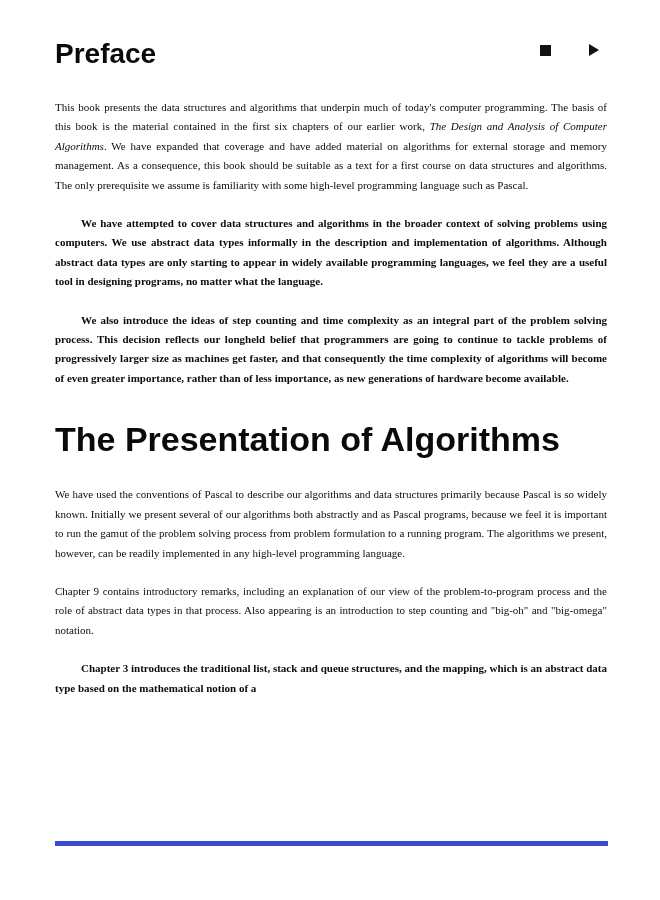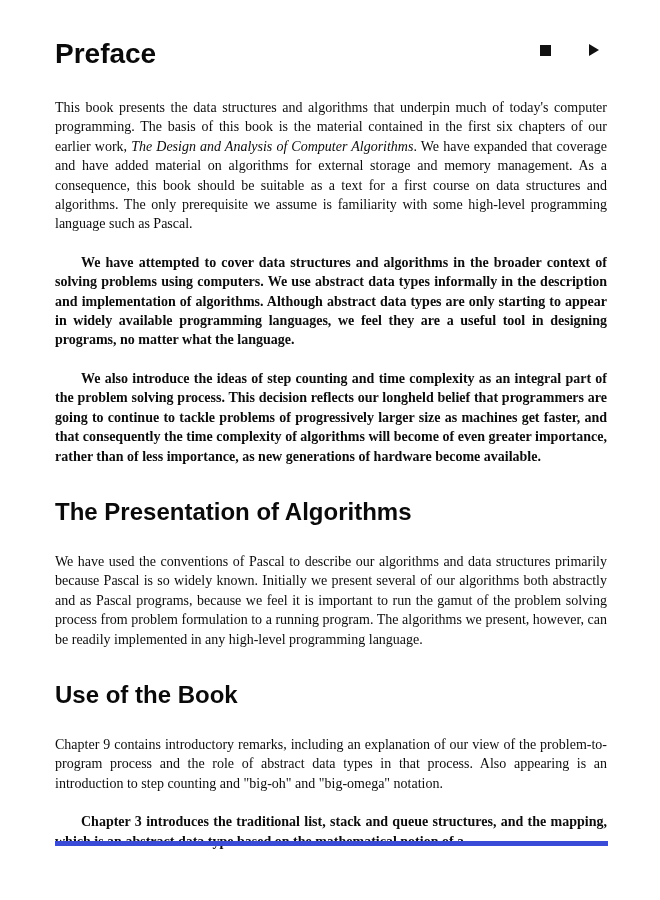--- a/index.html
+++ b/index.html
@@ -45,34 +45,34 @@
   }
   .tri-icon {
     width: 0;
     height: 0;
     border-left: 10px solid #111;
     border-top: 6px solid transparent;
     border-bottom: 6px solid transparent;
     cursor: pointer;
   }
   .body-text p {
-    font-size: 14px;
+    font-size: 11px;
     line-height: 19.4px;
     text-align: justify;
     margin-bottom: 19px;
     color: #0c0c0c;
   }
   .body-text p.indent {
     text-indent: 26px;
     font-weight: bold;
   }
   h2 {
     font-family: "Liberation Sans", sans-serif;
     font-weight: bold;
-    font-size: 24px;
+    font-size: 34px;
     color: #0a0a0a;
     margin-top: 32px;
     margin-bottom: 26px;
   }
   em { font-style: italic; }
   .bottom-bar {
     position: absolute;
     left: 55px;
     right: 52px;
     bottom: 2px;
@@ -97,21 +97,20 @@
     <p><span>This book presents the data structures and algorithms that underpin much of today's computer programming. The basis of this book is the material contained in the first six chapters of our earlier work, </span><em>The Design and Analysis of Computer Algorithms</em><span>. We have expanded that coverage and have added material on algorithms for external storage and memory management. As a consequence, this book should be suitable as a text for a first course on data structures and algorithms. The only prerequisite we assume is familiarity with some high-level programming language such as Pascal.</span></p>
 
     <p class="indent">We have attempted to cover data structures and algorithms in the broader context of solving problems using computers. We use abstract data types informally in the description and implementation of algorithms. Although abstract data types are only starting to appear in widely available programming languages, we feel they are a useful tool in designing programs, no matter what the language.</p>
 
     <p class="indent">We also introduce the ideas of step counting and time complexity as an integral part of the problem solving process. This decision reflects our longheld belief that programmers are going to continue to tackle problems of progressively larger size as machines get faster, and that consequently the time complexity of algorithms will become of even greater importance, rather than of less importance, as new generations of hardware become available.</p>
 
     <h2>The Presentation of Algorithms</h2>
 
     <p>We have used the conventions of Pascal to describe our algorithms and data structures primarily because Pascal is so widely known. Initially we present several of our algorithms both abstractly and as Pascal programs, because we feel it is important to run the gamut of the problem solving process from problem formulation to a running program. The algorithms we present, however, can be readily implemented in any high-level programming language.</p>
 
-    <h2>Use of the Book</h2>
 
     <p>Chapter 9 contains introductory remarks, including an explanation of our view of the problem-to-program process and the role of abstract data types in that process. Also appearing is an introduction to step counting and "big-oh" and "big-omega" notation.</p>
 
     <p class="indent">Chapter 3 introduces the traditional list, stack and queue structures, and the mapping, which is an abstract data type based on the mathematical notion of a</p>
 
   </div>
 
   <div class="bottom-bar" style="background: rgb(58, 75, 216);"></div>
 
 </div>

